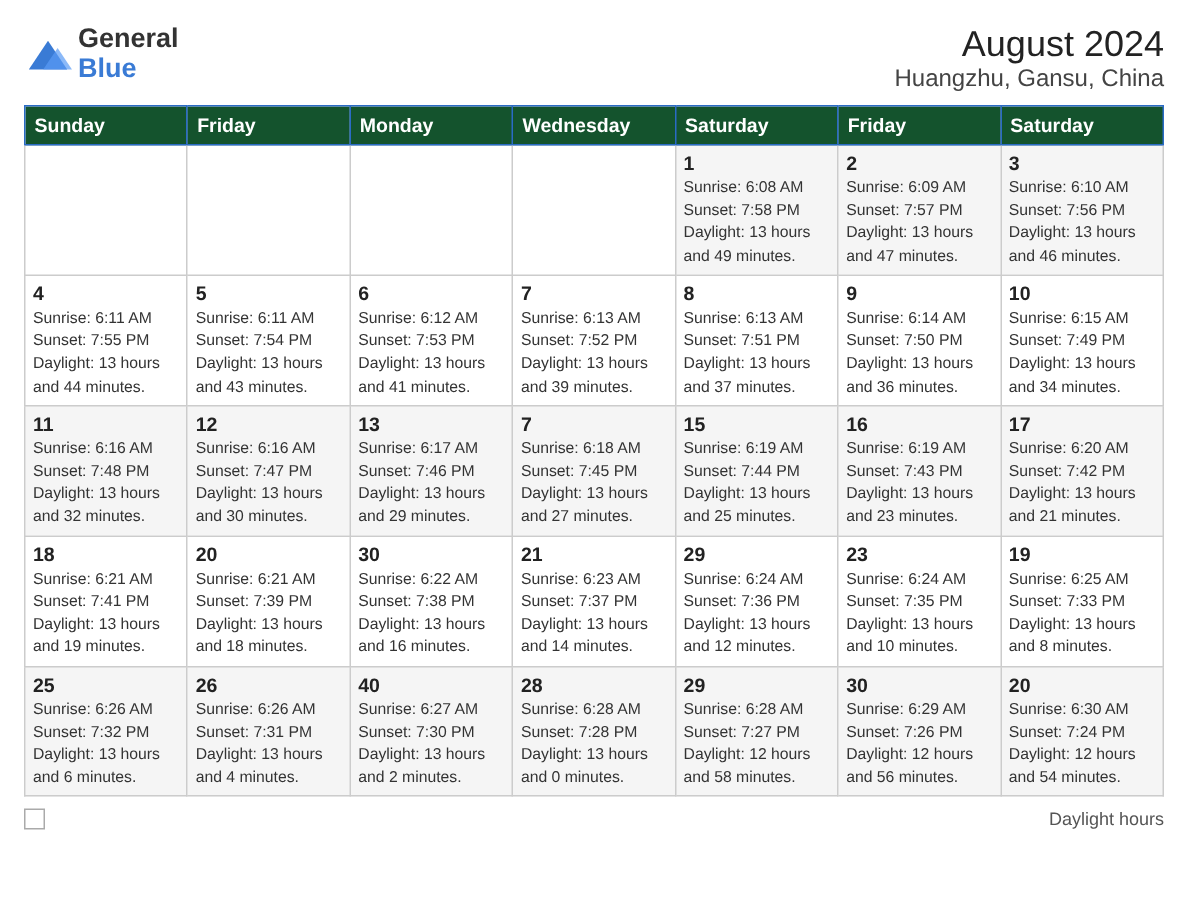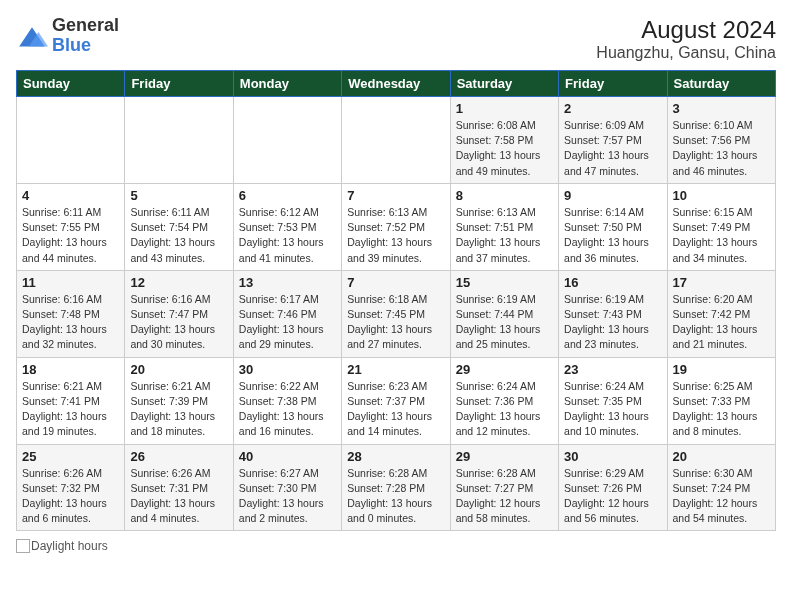--- a/index.html
+++ b/index.html
@@ -94,21 +94,22 @@
     }
     .empty-cell {
       background: #fff !important;
     }
     .legend {
       margin-top: 8px;
       font-size: 12px;
       color: #555;
       display: flex;
       align-items: center;
-      gap: 1px;
+      gap: 24px;
+      justify-content: space-between;
     }
     .legend-box {
       width: 14px;
       height: 14px;
       background: #fff;
       border: 1px solid #aaa;
       display: inline-block;
     }
   </style>
 </head>

